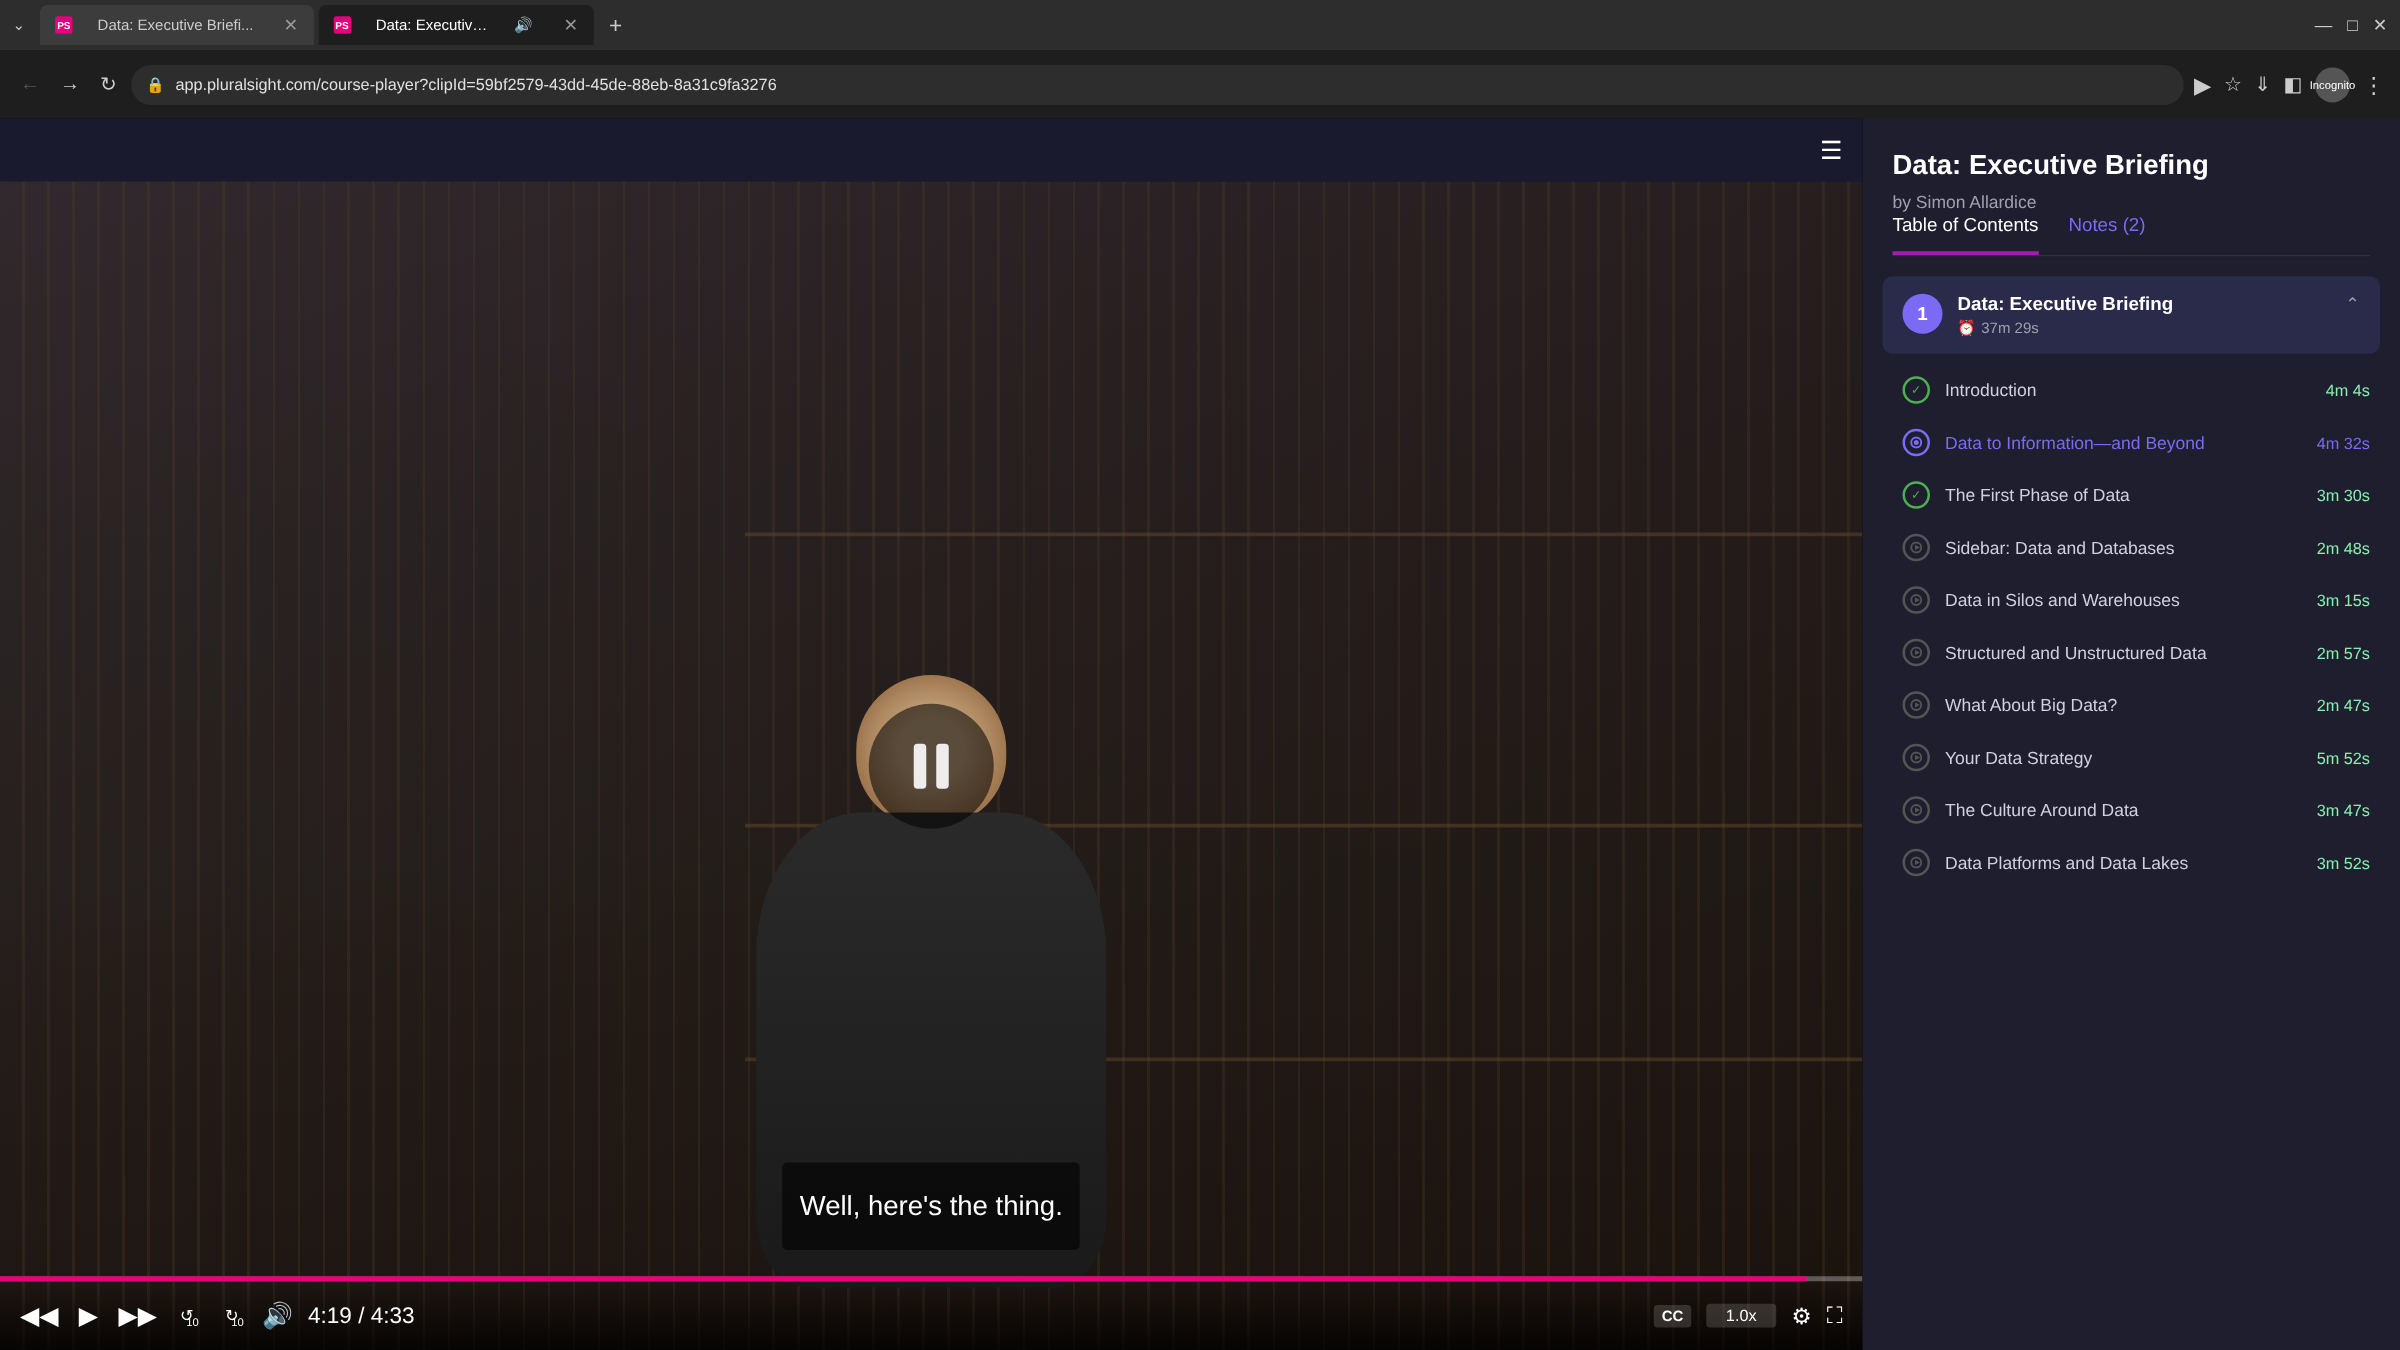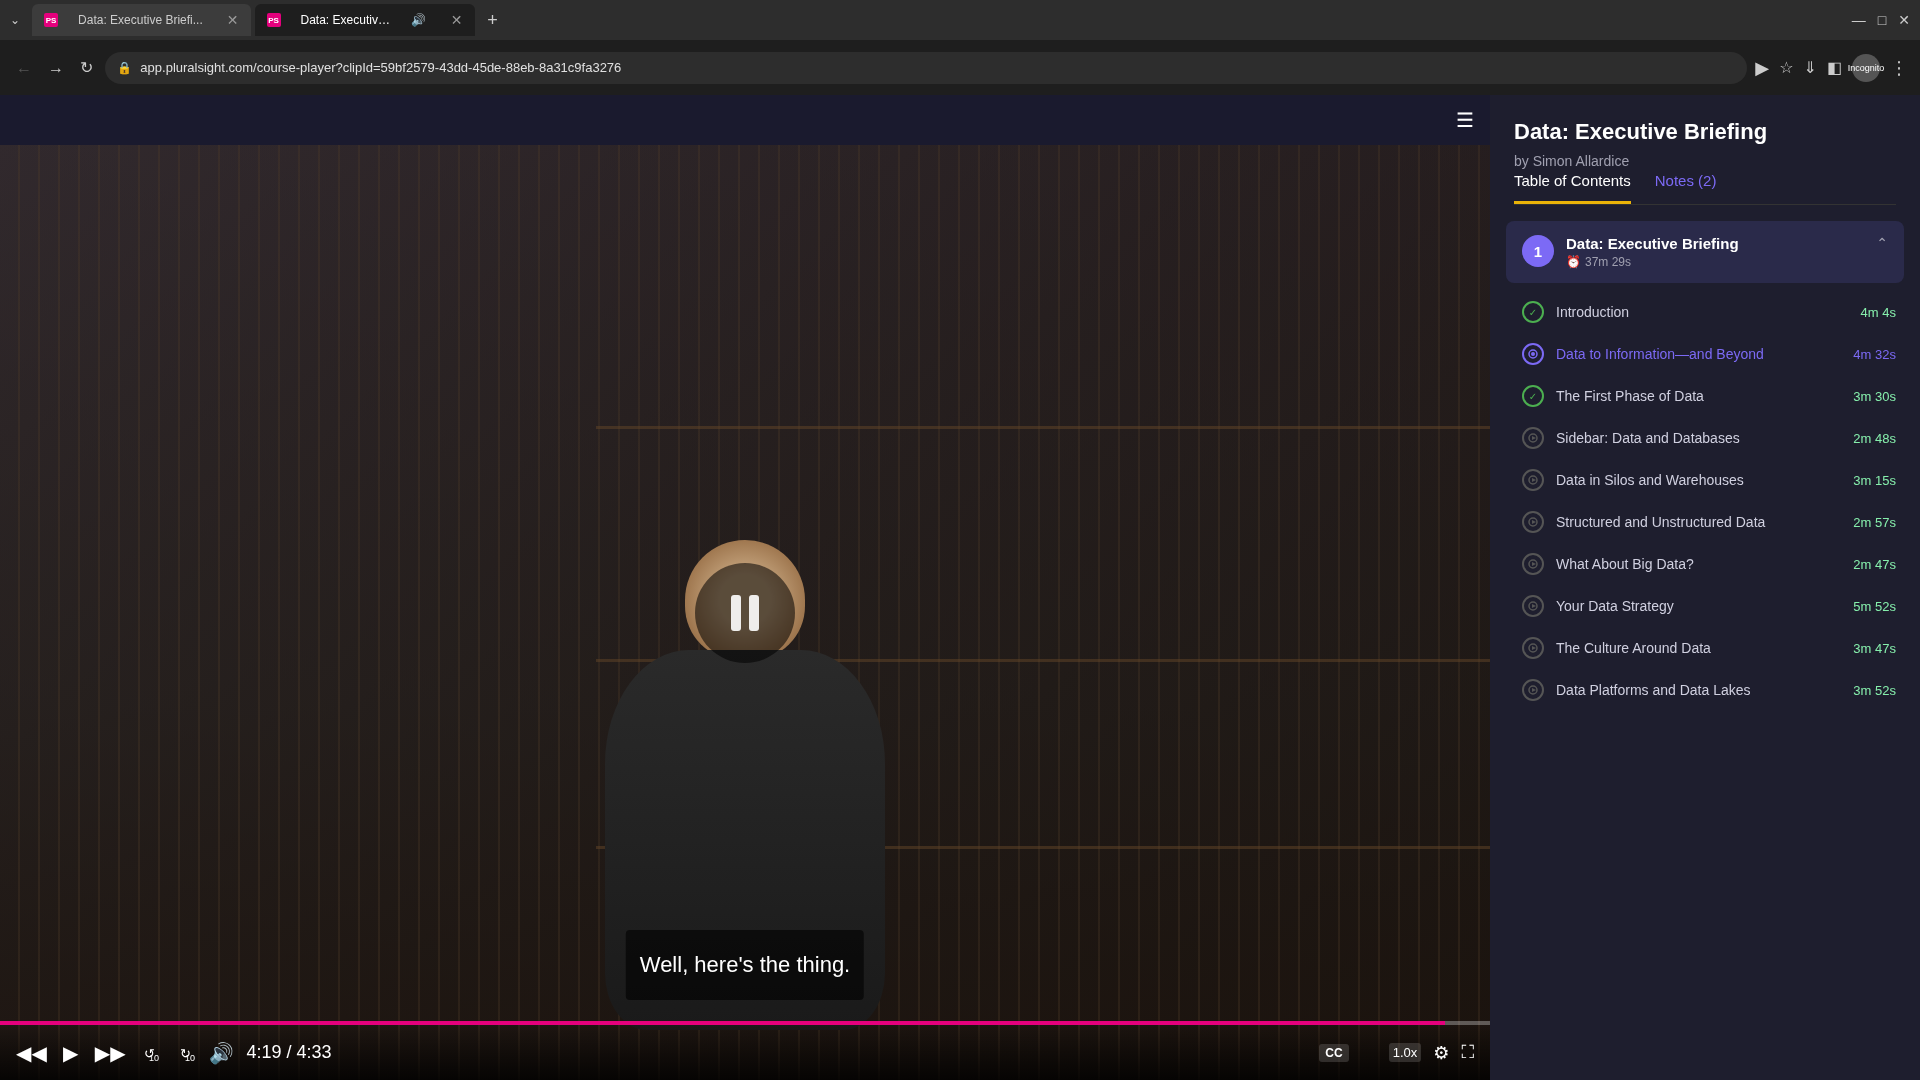--- a/index.html
+++ b/index.html
@@ -331,24 +331,23 @@
       font-weight: bold;
       padding: 2px 6px;
       border-radius: 3px;
       cursor: pointer;
     }
 
     .speed-btn {
       background: rgba(255,255,255,0.15);
       color: white;
       font-size: 13px;
-      padding: 2px 4px;
+      padding: 2px 16px;
       border-radius: 3px;
       cursor: pointer;
-      margin-left: 28px;
     }
 
     .settings-btn {
       color: white;
       font-size: 18px;
       cursor: pointer;
     }
 
     .fullscreen-btn {
       color: white;
@@ -392,21 +391,21 @@
 
     .sidebar-tab {
       font-size: 15px;
       color: #a0a0b0;
       cursor: pointer;
       padding-bottom: 12px;
       border-bottom: 3px solid transparent;
     }
     .sidebar-tab.active {
       color: #ffffff;
-      border-bottom: 3px solid #eab308;
+      border-bottom: 3px solid #a21caf;
     }
     .sidebar-tab.notes-tab {
       color: #7c6af5;
     }
 
     .sidebar-content {
       flex: 1;
       overflow-y: auto;
       padding: 16px 16px;
     }

